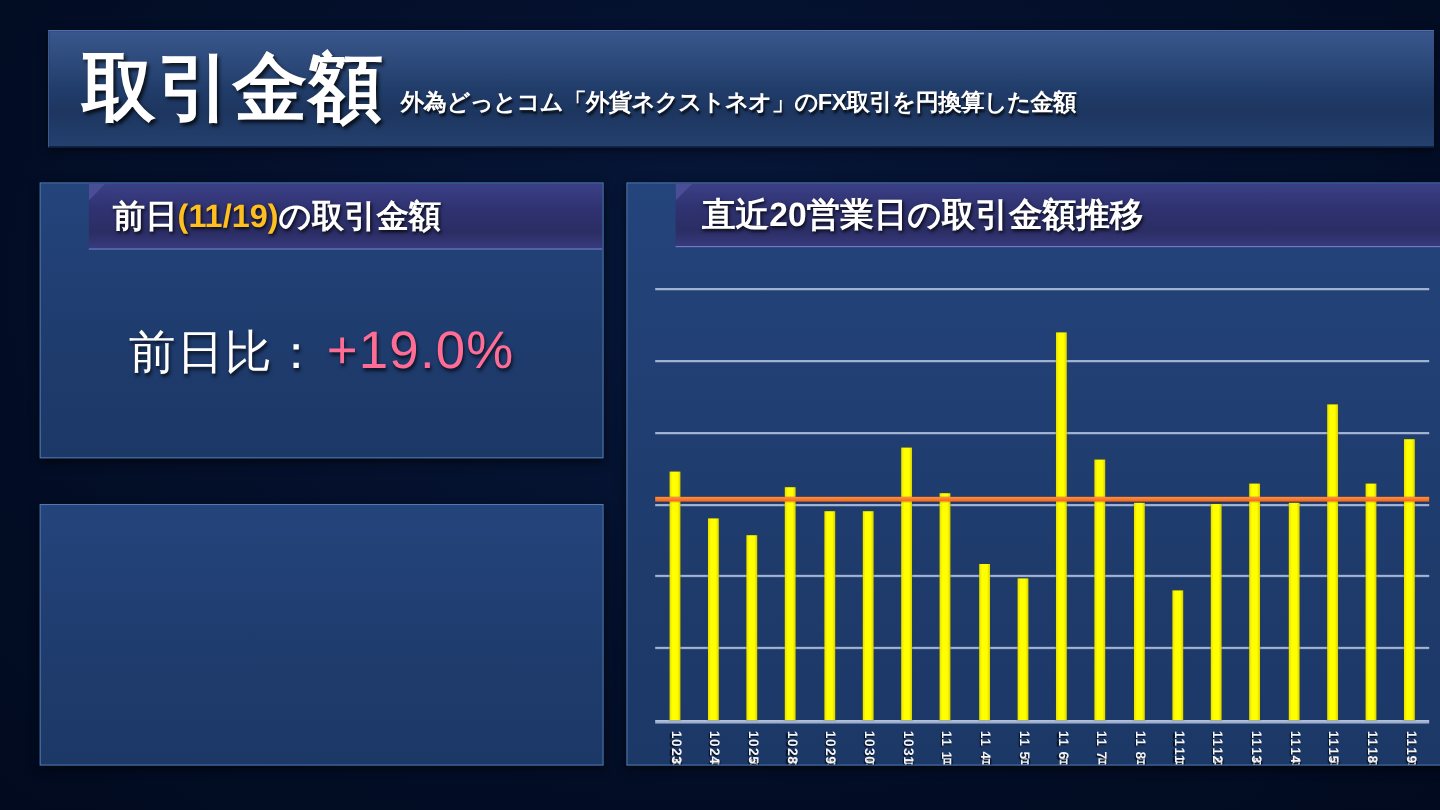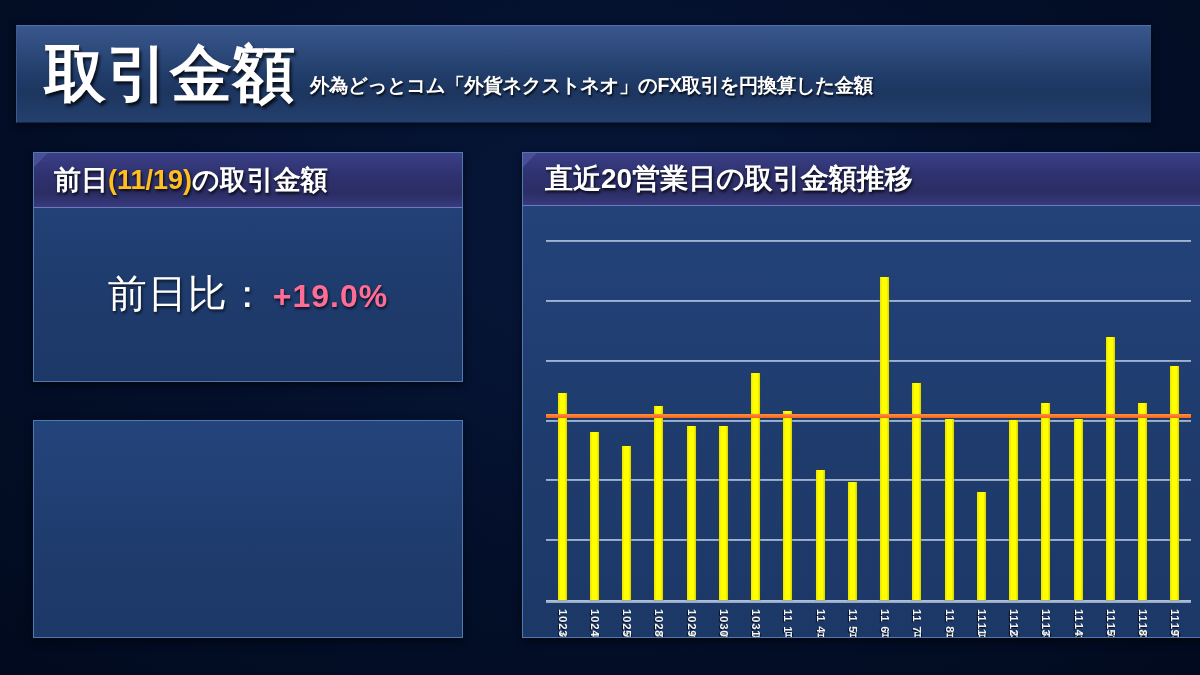--- a/index.html
+++ b/index.html
@@ -9,27 +9,28 @@
     font-family:"Liberation Sans","DejaVu Sans",sans-serif;
     position:relative;
   }
   #stage{position:absolute;left:0;top:0;width:1200px;height:675px;
     background:
       radial-gradient(ellipse at 50% 35%, #07173a 0%, #04102c 45%, #010a1e 100%);
   }
 
   
   .header-band{
-    position:absolute;left:16px;top:25px;width:1134px;height:96px;
+    position:absolute;left:40px;top:25px;width:1134px;height:96px;
     background:linear-gradient(180deg,#2b4a85 0%,#23406f 40%,#1d3660 70%,#24406e 100%);
     border-top:1px solid #4f6fa8;
     border-left:1px solid #3c5a90;
     border-bottom:1px solid #132544;
     box-shadow:0 2px 6px rgba(0,0,0,.55);
     overflow:hidden;
+    padding-left:20px;
   }
   .header-band:after{
     content:"";position:absolute;left:0;right:0;top:0;height:50%;
     background:linear-gradient(180deg,rgba(255,255,255,.07),rgba(255,255,255,0));
   }
   .header-inner{position:absolute;left:0;top:0;right:0;bottom:0;display:flex;align-items:center;}
   .main-title{
     margin-left:27px;
     font-size:62px;font-weight:bold;color:#fff;letter-spacing:1px;
     text-shadow:2px 3px 3px rgba(0,0,0,.75);
@@ -44,20 +45,21 @@
     white-space:nowrap;
   }
 
   
   .panel{
     position:absolute;
     background:linear-gradient(180deg,#24447c 0%,#1f3c6e 55%,#1c3867 100%);
     border:1px solid #4e7ab4;
     box-shadow:0 3px 7px rgba(0,0,0,.6);
     overflow:hidden;
+    padding-left:40px;
   }
   .panel-head{
     position:relative;height:54px;
     background:linear-gradient(180deg,#3b3f86 0%,#2f3270 40%,#2b2d64 75%,#373a7d 100%);
     border-bottom:1px solid #6f79c0;
     display:flex;align-items:center;
     overflow:hidden;
   }
   .panel-head:before{
     content:"";position:absolute;left:0;top:0;width:0;height:0;
@@ -71,21 +73,21 @@
 
   .panel-body{
     position:absolute;left:0;right:0;top:54px;bottom:0;
     display:flex;align-items:center;justify-content:center;
   }
   .ratio-line{
     font-size:39px;color:#ffffff;font-weight:normal;
     text-shadow:1px 2px 3px rgba(0,0,0,.7);
     white-space:nowrap;letter-spacing:1px;
   }
-  .ratio-val{font-weight:bold;font-size:32px;margin-left:5px;}
+  .ratio-val{font-weight:normal;font-size:44px;margin-left:5px;}
   .val-up{color:#ff6d96;}
   .val-down{color:#12b348;}
 
   
   #panel-prev{left:33px;top:152px;width:428px;height:228px;}
   #panel-today{left:33px;top:420px;width:428px;height:216px;}
 
   
   #panel-chart{left:482px;top:152px;width:685px;height:484px;margin-left:40px;}
   #panel-chart .panel-head{height:52px;}

